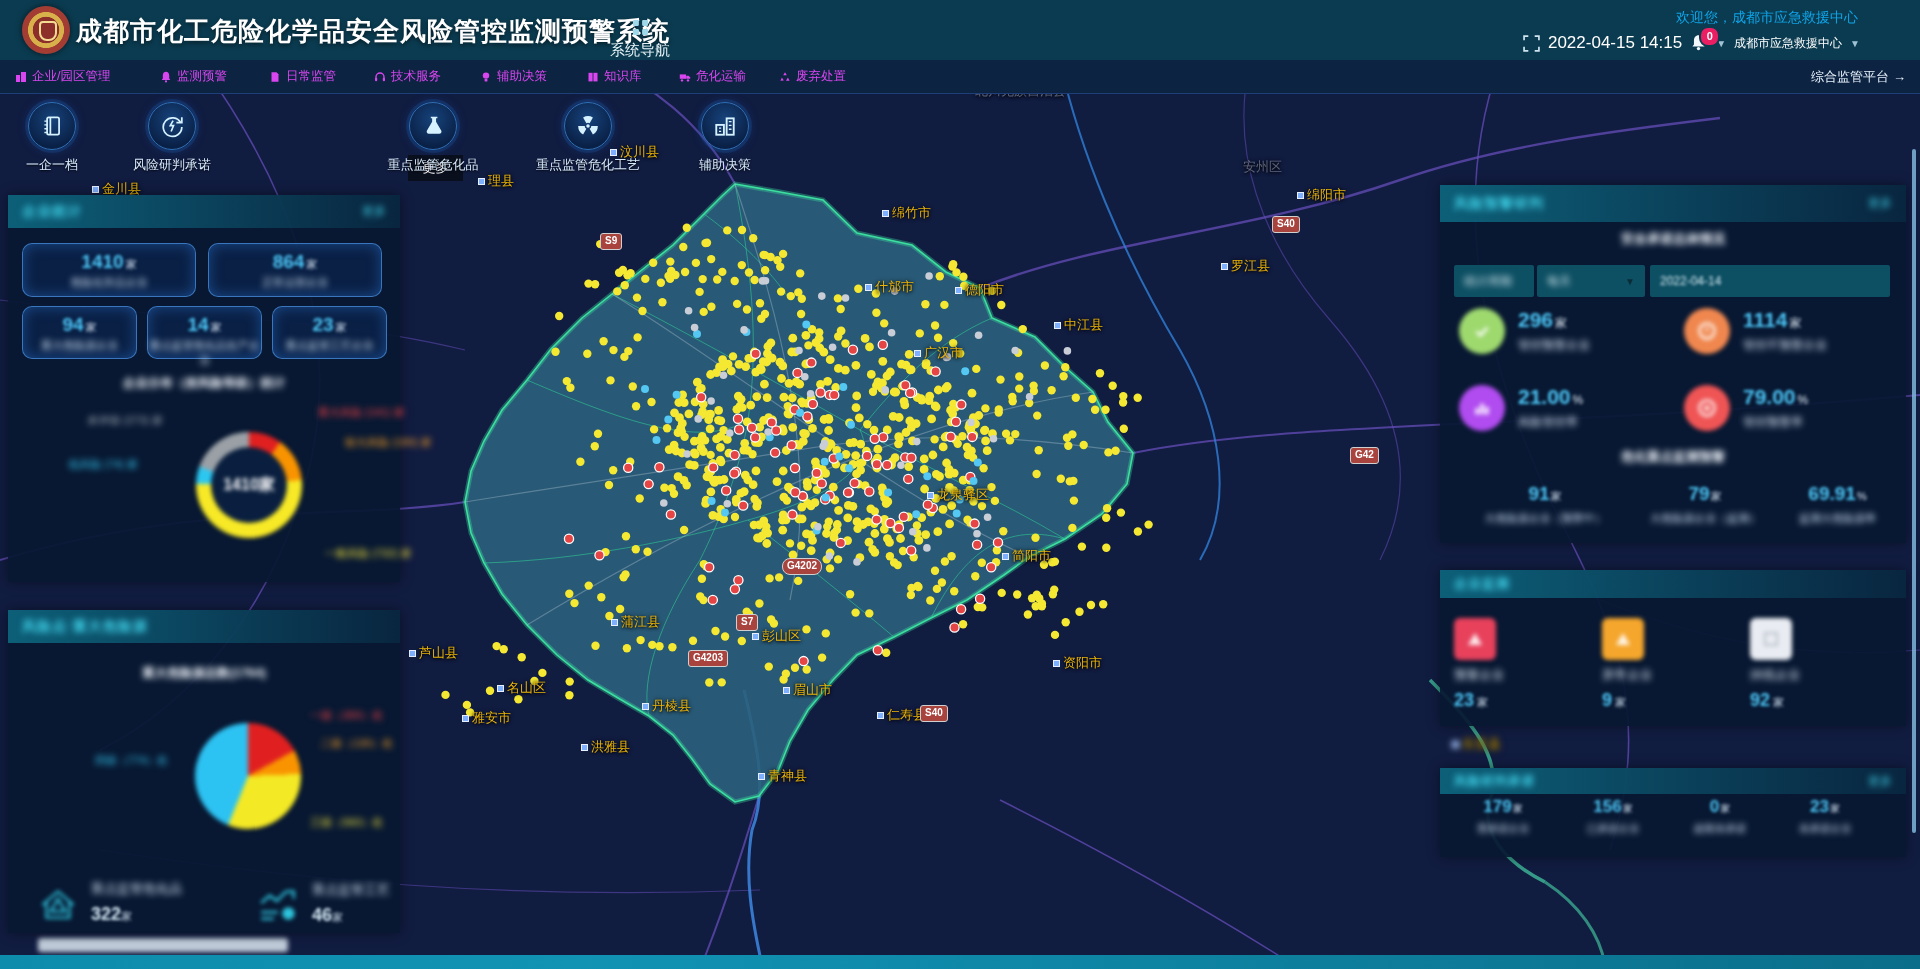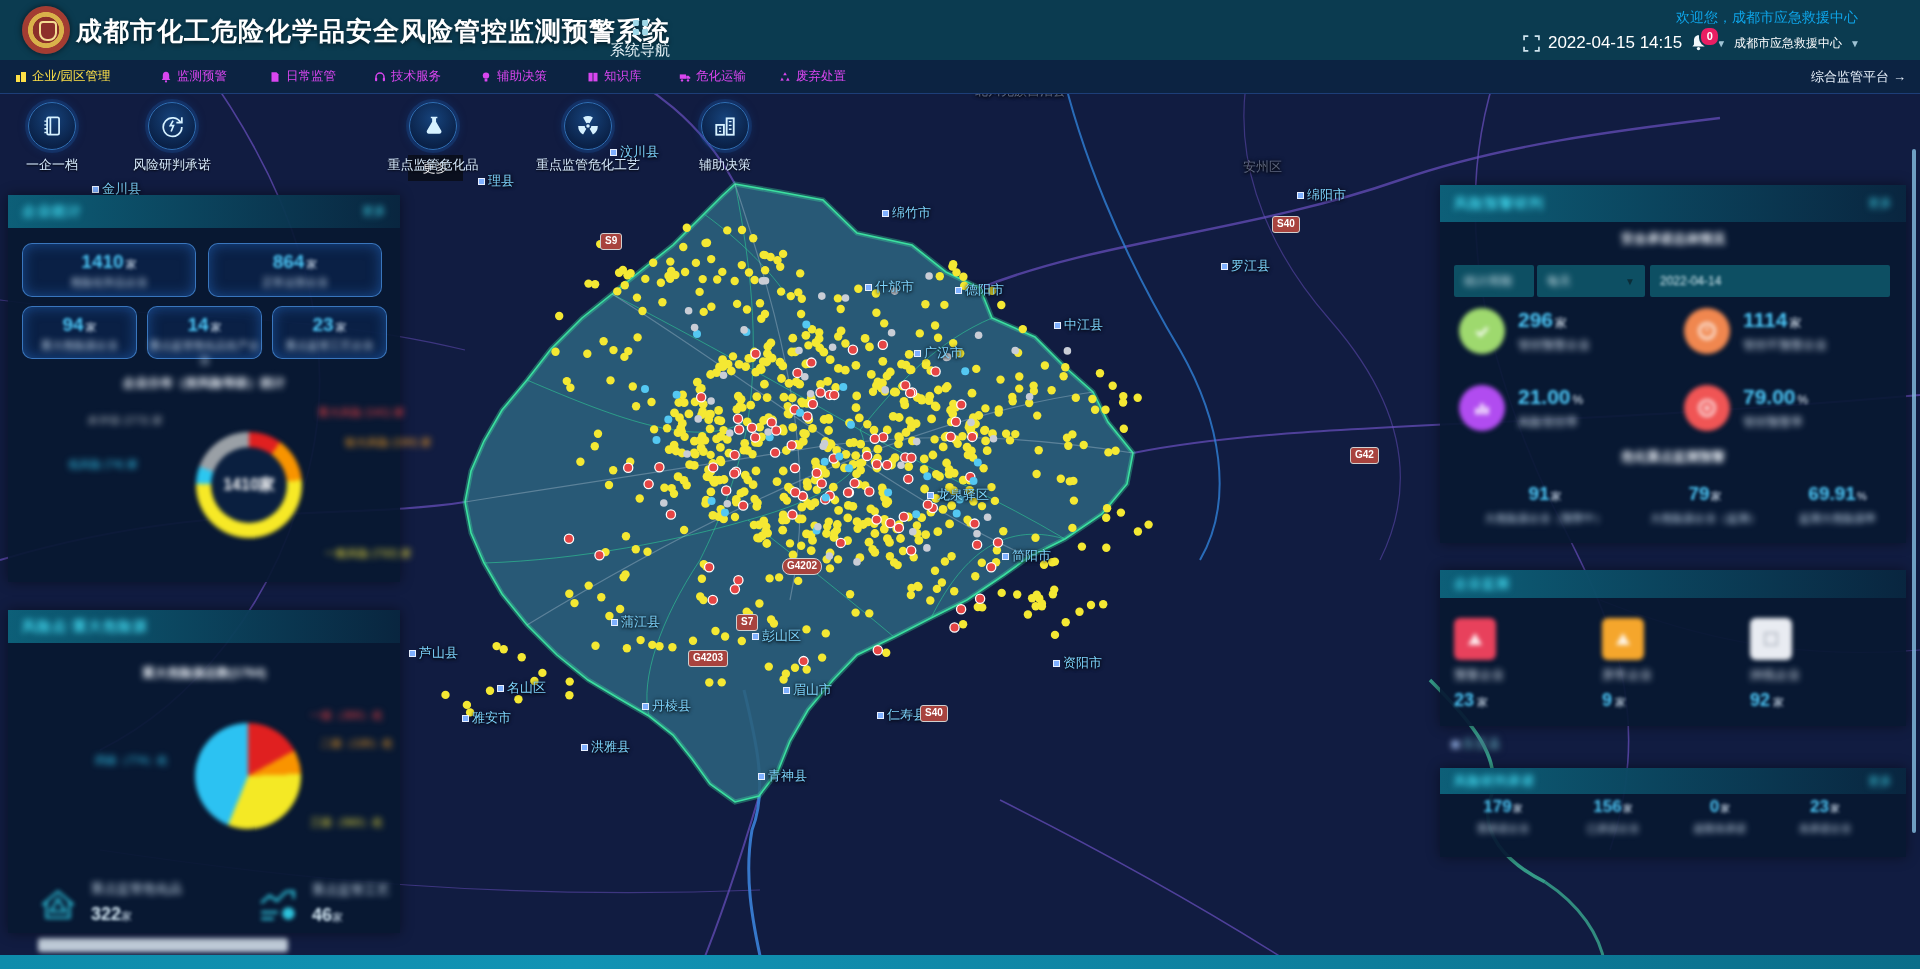--- a/index.html
+++ b/index.html
@@ -5,21 +5,21 @@
   html,body{margin:0;padding:0;background:#060b22;}
   #app{position:relative;width:1920px;height:969px;overflow:hidden;background:#111c41;
        font-family:"Liberation Sans","DejaVu Sans",sans-serif;}
   
   .bz1{filter:blur(1.6px);}
   .bz2{filter:blur(3px);}
   .bz3{filter:blur(2.2px);}
   
   #map{position:absolute;left:0;top:60px;width:1920px;height:909px;z-index:0;}
   #map-overlay{position:absolute;left:0;top:0;width:1920px;height:969px;z-index:1;pointer-events:none;}
-  .map-label{position:absolute;color:#7dd3fc;font-size:13px;white-space:nowrap;text-shadow:0 1px 3px #000,0 0 4px rgba(0,0,0,.8);}
+  .map-label{position:absolute;color:#eab308;font-size:13px;white-space:nowrap;text-shadow:0 1px 3px #000,0 0 4px rgba(0,0,0,.8);}
   .map-label::before{content:"";display:inline-block;width:5px;height:5px;background:#7fb0ff;border:1px solid #e8f0ff;margin-right:3px;vertical-align:middle;}
   .map-label.faint{color:rgba(190,205,230,.45);}
   .map-label.faint::before{display:none;}
   .badge{position:absolute;background:#a8433e;color:#fff;font-size:10px;font-weight:bold;padding:1px 4px;
          border-radius:3px;border:1px solid #d0d0d0;line-height:1.25;white-space:nowrap;}
   #map-more{position:absolute;left:408px;top:155px;width:55px;height:26px;background:#0a0f1e;color:#fff;
             font-size:13px;border:none;z-index:2;cursor:pointer;font-family:inherit;}
   #map-attrib{position:absolute;left:38px;top:938px;width:250px;height:14px;background:rgba(222,234,243,.85);
               border-radius:3px;z-index:2;filter:blur(2.5px);}
   #footer-bar{position:absolute;left:0;top:955px;width:1920px;height:14px;z-index:6;
@@ -37,21 +37,21 @@
   #hdr-right2{position:absolute;right:60px;top:33px;display:flex;align-items:center;gap:8px;color:#fff;font-size:16px;}
   #hdr-right2 .dt{font-size:17px;}
   .caret{color:#9fc3d4;font-size:10px;}
   #bell-wrap{position:relative;width:18px;height:20px;}
   #bell-badge{position:absolute;left:9px;top:-7px;min-width:17px;height:17px;border-radius:9px;background:#e91e63;
               color:#fff;font-size:11px;font-weight:bold;text-align:center;line-height:17px;border:2px solid #0b3b50;}
   
   #nav{position:absolute;left:0;top:60px;width:1920px;height:33px;background:#0c2342;border-bottom:1px solid #1d3e78;z-index:5;}
   .nav-item{position:absolute;top:0;height:33px;display:flex;align-items:center;gap:5px;color:#d946ef;font-size:12.5px;cursor:pointer;white-space:nowrap;}
   .nav-item svg{width:12px;height:12px;}
-  .nav-item.active{color:#fde047;}
+  .nav-item.active{color:#d946ef;}
   #nav-right{position:absolute;right:14px;top:0;height:33px;display:flex;align-items:center;gap:4px;color:#e8f1fb;font-size:13px;cursor:pointer;}
   
   #shortcuts{position:absolute;left:0;top:94px;width:800px;height:86px;z-index:5;}
   .sc{position:absolute;top:0;width:110px;margin-left:-55px;text-align:center;cursor:pointer;}
   .sc .cir{width:46px;height:46px;margin:8px auto 6px;border-radius:50%;position:relative;
            background:radial-gradient(circle at 50% 35%, #16437c, #0a2147 72%);
            border:1px solid #2f6fb5;box-shadow:0 0 0 3px rgba(30,100,180,.22),0 0 10px rgba(20,80,160,.5);
            display:flex;align-items:center;justify-content:center;color:#d6f1ff;}
   .sc .cir svg{width:24px;height:24px;}
   .sc .lb{font-size:13px;color:#d8ecff;text-shadow:0 1px 2px #000;white-space:nowrap;}

